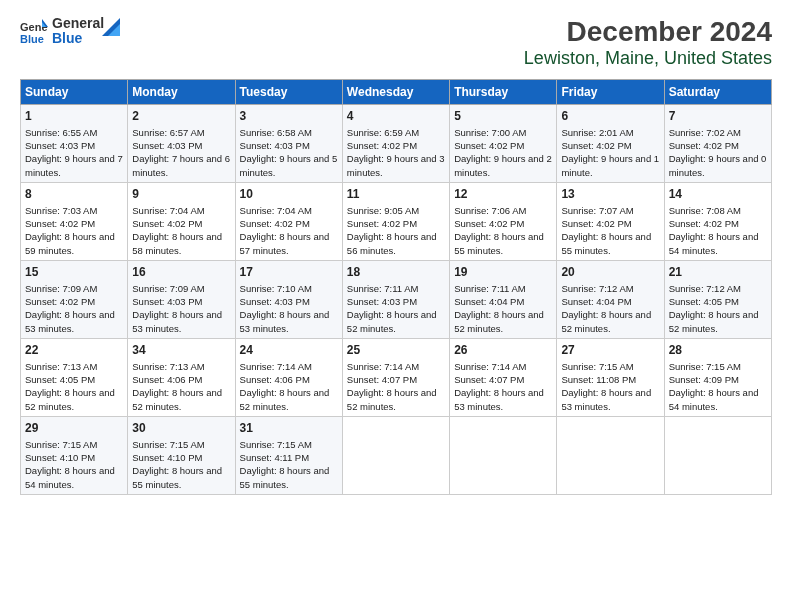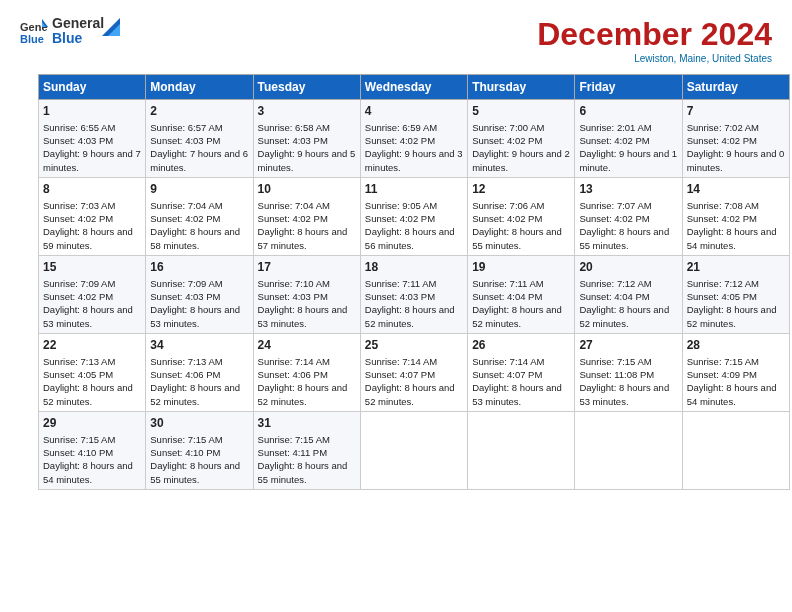--- a/index.html
+++ b/index.html
@@ -26,33 +26,32 @@
       gap: 4px;
     }
     .logo-icon {
       width: 28px;
       height: 28px;
     }
     .title-area {
       text-align: right;
     }
     .main-title {
-      font-size: 32px;
+      font-size: 28px;
       font-weight: bold;
-      color: #b91c1c;
+      color: #404040;
     }
     .sub-title {
-      font-size: 10px;
-      color: #0369a1;
+      font-size: 18px;
+      color: #14532d;
     }
     table {
       width: 100%;
       border-collapse: collapse;
       table-layout: fixed;
-      margin-left: 18px;
     }
     thead tr th {
       background: #1565c0;
       color: #fff;
       font-size: 12px;
       font-weight: bold;
       padding: 5px 4px;
       text-align: left;
       border: 1px solid #aaa;
     }

